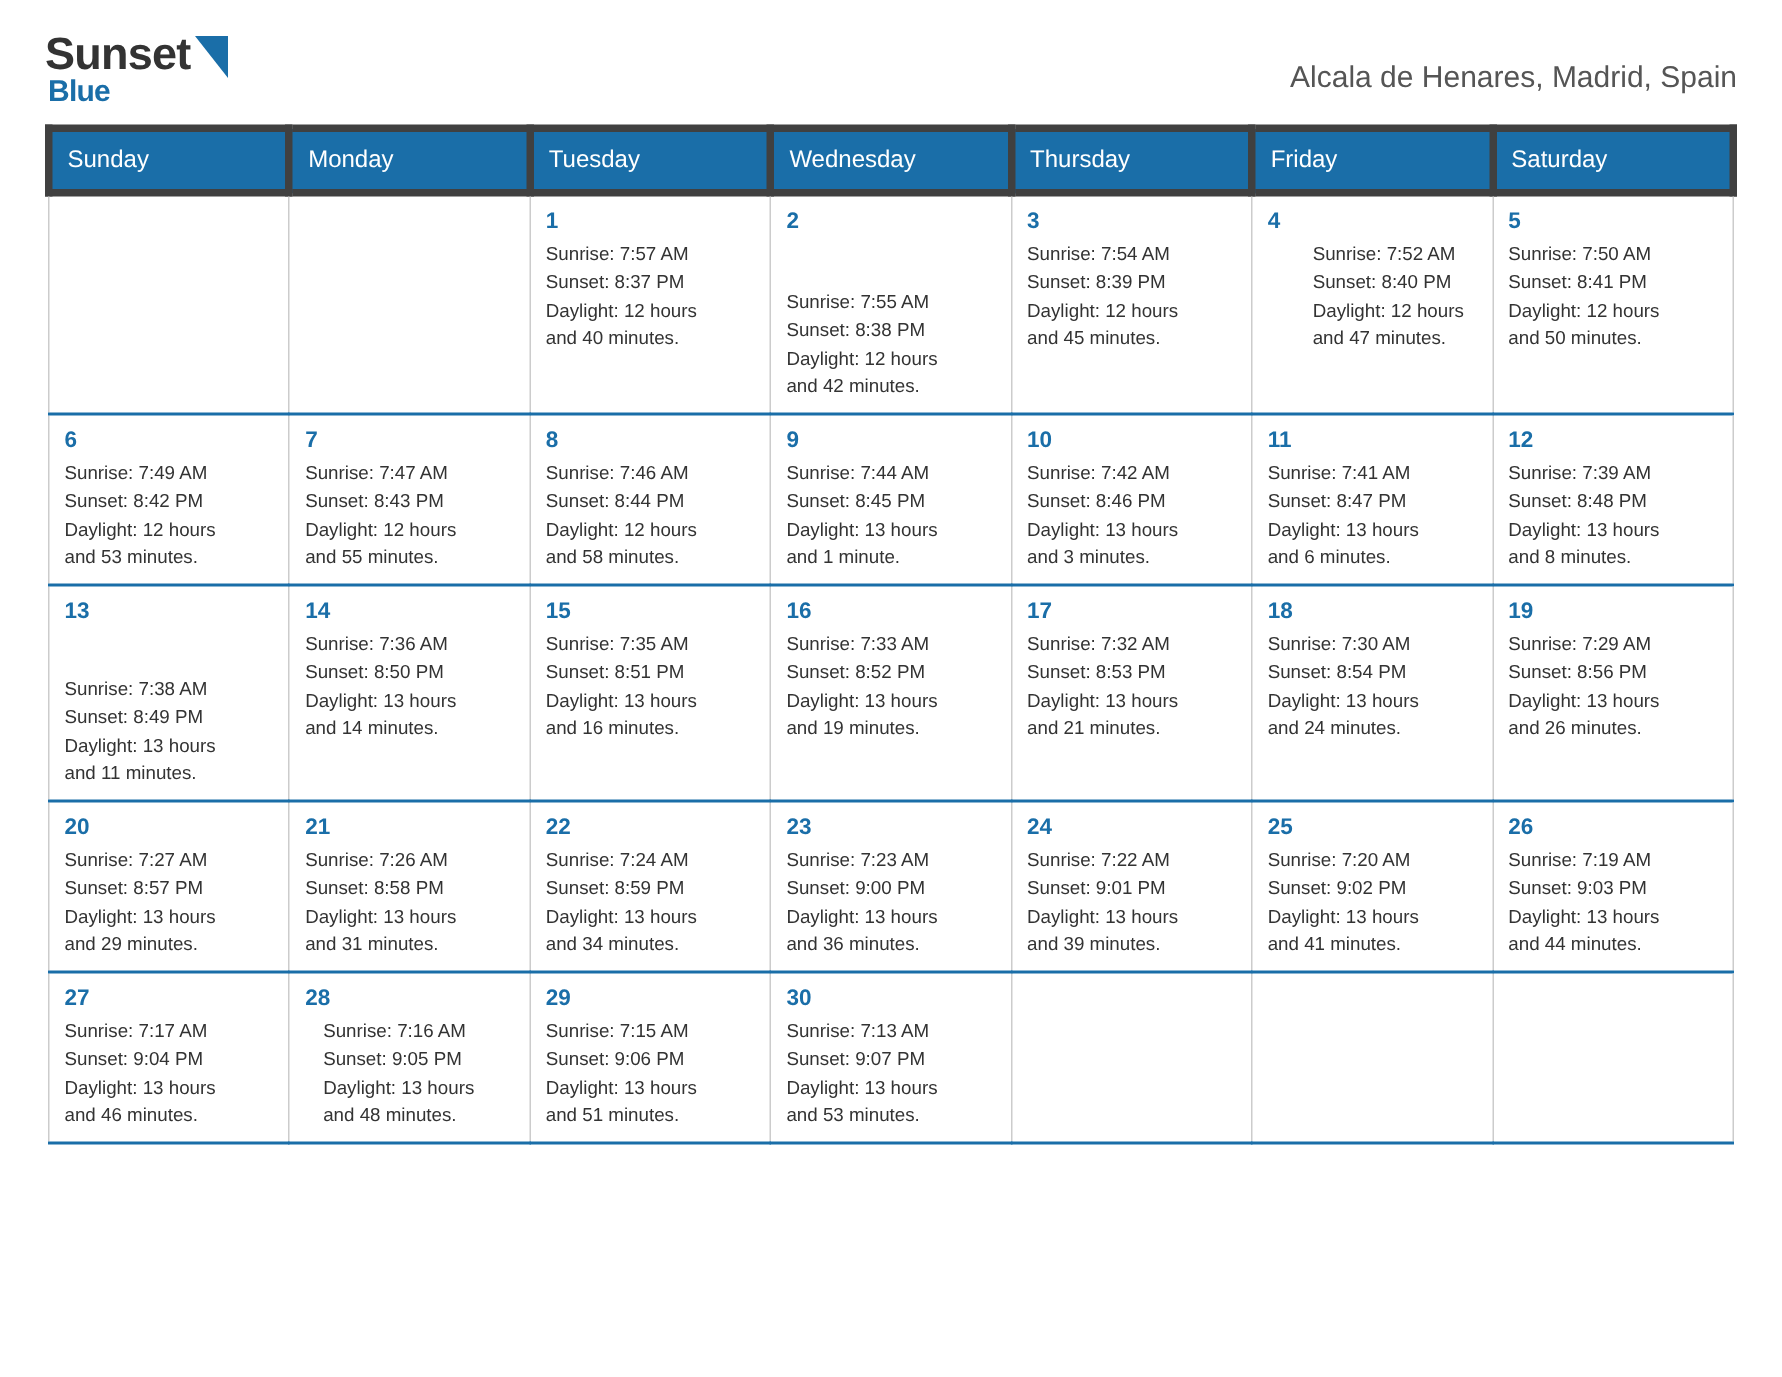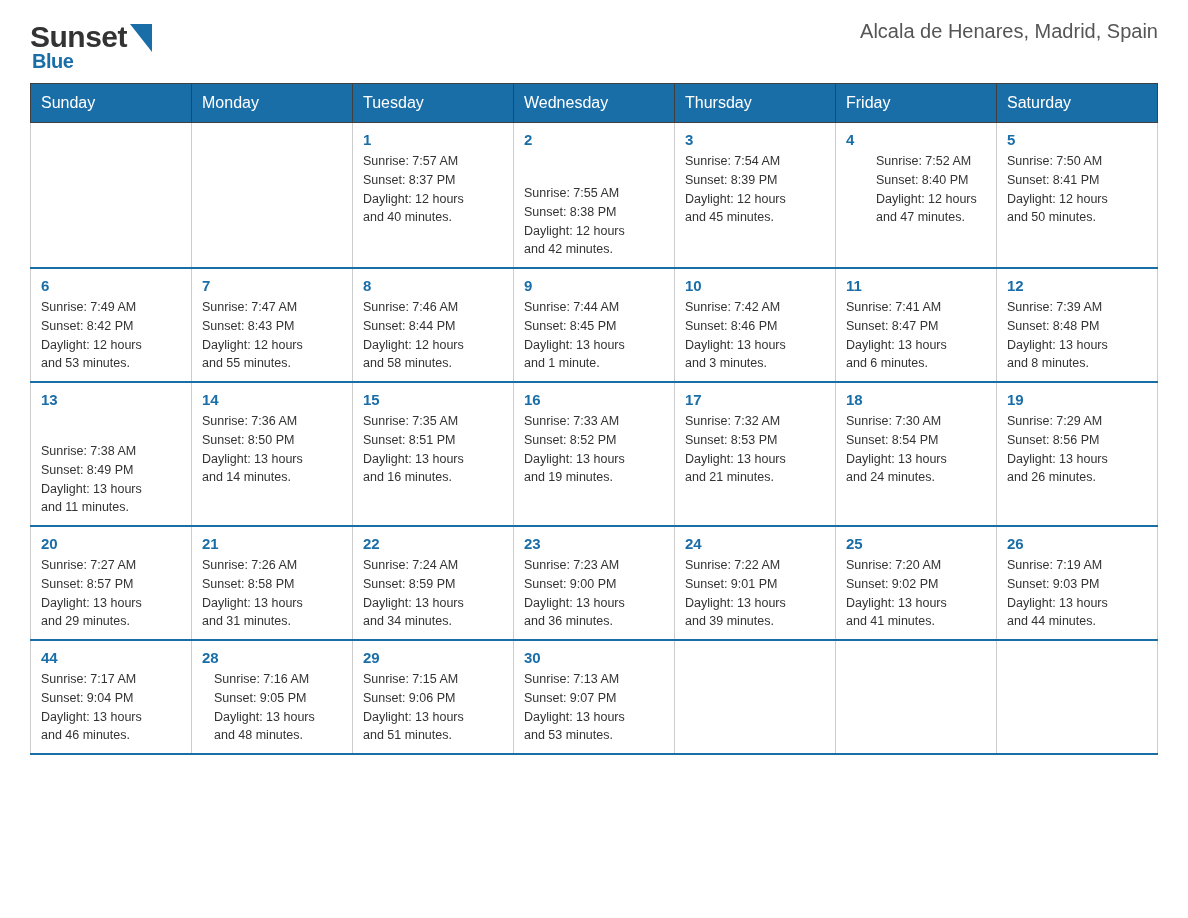--- a/index.html
+++ b/index.html
@@ -19,35 +19,35 @@
     .title-section { text-align: right; }
     .month-title {
       font-size: 52px;
       font-weight: bold;
       color: #333;
       line-height: 1.1;
     }
     .location {
       font-size: 20px;
       color: #555;
-      margin-top: 0;
+      margin-top: 21px;
     }
     table {
       width: 100%;
       border-collapse: collapse;
       margin-top: 10px;
     }
     thead tr th {
       background-color: #1a6ea8;
       color: #fff;
       padding: 10px 10px;
       text-align: left;
       font-size: 16px;
       font-weight: normal;
-      border: 1px solid #404040;
+      border: 5px solid #404040;
     }
     tbody tr td {
       vertical-align: top;
       padding: 8px 10px;
       border: 1px solid #ccc;
       font-size: 13px;
       color: #333;
       width: 14.28%;
       min-height: 100px;
     }
@@ -309,21 +309,21 @@
         <td>
           <span class="day-num">26</span>
           <div class="day-info" style="white-space: pre-line;">Sunrise: 7:19 AM
 Sunset: 9:03 PM
 Daylight: 13 hours
 and 44 minutes.</div>
         </td>
       </tr>
       <tr>
         <td>
-          <span class="day-num">44</span>
+          <span class="day-num">27</span>
           <div class="day-info" style="white-space: pre-line;">Sunrise: 7:17 AM
 Sunset: 9:04 PM
 Daylight: 13 hours
 and 46 minutes.</div>
         </td>
         <td>
           <span class="day-num">28</span>
           <div class="day-info" style="white-space: pre-line; margin-left: 12px;">Sunrise: 7:16 AM
 Sunset: 9:05 PM
 Daylight: 13 hours

